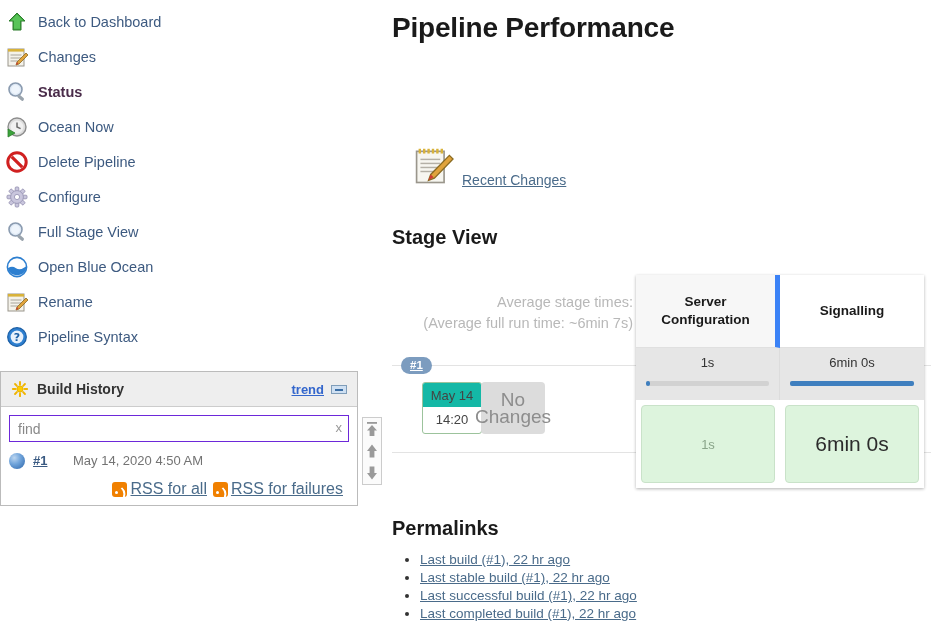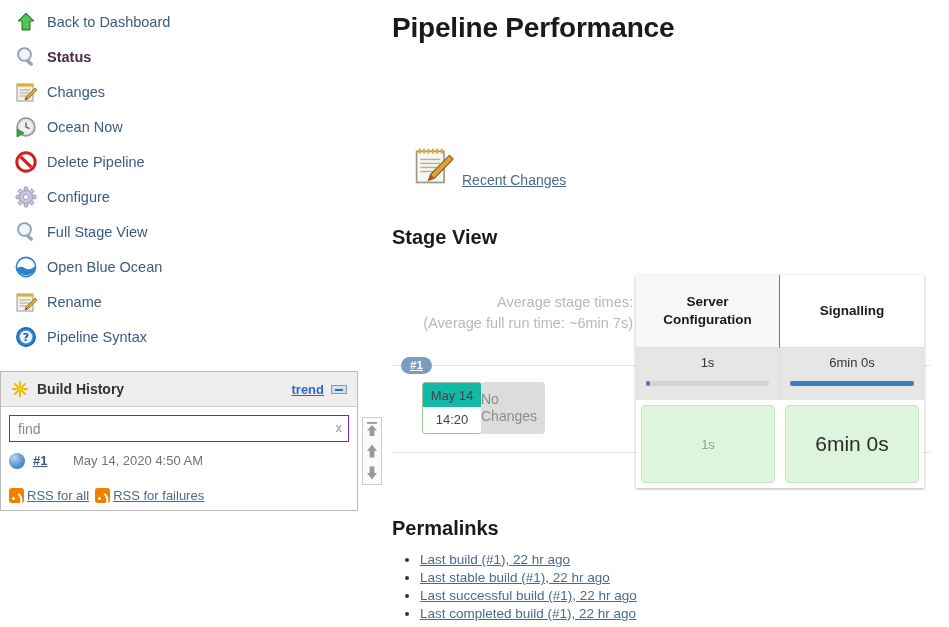--- a/index.html
+++ b/index.html
@@ -17,21 +17,21 @@
   
   #page { position: relative; width: 949px; height: 627px; }
 
   
   #sidebar {
     position: absolute; left: 0; top: 0; width: 385px; height: 627px;
   }
   #task-list { padding: 4px 0 0 0; }
   .task {
     display: flex; align-items: center;
-    height: 35px; padding-left: 14px;
+    height: 35px; padding-left: 5px;
     font-size: 14.5px;
     color: #3a5a82;
     white-space: nowrap;
   }
   .task .tlabel { color: #3d5a80; }
   .task.active .tlabel { font-weight: bold; color: #4a2c4a; }
   .ticon {
     width: 24px; height: 24px; margin-right: 9px;
     flex: 0 0 24px; position: relative;
     display: inline-block;
@@ -71,21 +71,21 @@
   #bh-rows { margin-top: 7px; }
   .bh-row { display: flex; align-items: center; height: 23px; font-size: 13px; }
   .ball {
     width: 16px; height: 16px; border-radius: 50%; flex: 0 0 16px; margin-right: 8px;
     background: radial-gradient(circle at 33% 30%, #bcd6f0 0%, #6fa3da 42%, #2a63a8 100%);
   }
   .bh-build { width: 40px; }
   .bh-build a { font-weight: bold; color: #3a5a82; }
   .bh-date { color: #737373; }
   #bh-foot {
-    padding: 8px 8px 7px 8px; font-size: 13px; margin-top: 8px;
+    text-align: right; padding: 8px 8px 7px 8px; font-size: 16px;
   }
   .rss-icon {
     display: inline-block; width: 15px; height: 15px; vertical-align: -3px;
     background: #f08000; border-radius: 3px; position: relative; margin-right: 3px;
   }
   .rss-icon:before {
     content: ""; position: absolute; left: 3px; bottom: 3px; width: 3px; height: 3px;
     background: #fff; border-radius: 50%;
   }
   .rss-icon:after {
@@ -136,39 +136,39 @@
   #build-badge span { text-decoration: underline; }
   #build-cells { position: absolute; left: 30px; top: 16px; display: flex; }
   #date-cell {
     width: 60px; border: 1px solid #9cc39c; border-radius: 3px; background: #fff;
     text-align: center; font-size: 13px; color: #444; overflow: hidden;
   }
   #date-cell .d1 { background: #14b8a6; padding: 5px 0 4px 0; }
   #date-cell .d2 { padding: 5px 0 6px 0; }
   #changes-cell {
     width: 64px; margin-left: -1px; background: #dcdcdc; border-radius: 4px;
-    color: #8d8d8d; font-size: 14px; text-align: left;
+    color: #8d8d8d; font-size: 19px; text-align: center;
     display: flex; align-items: center; justify-content: center; line-height: 17px;
   }
 
   
   #stage-table {
     position: absolute; left: 244px; top: 4px; width: 288px;
     box-shadow: 0 1px 3px rgba(0,0,0,0.30);
     background: #fff;
   }
   #stage-table .st-row { display: flex; }
   .st-cell { width: 50%; }
   .st-head {
     border-bottom: 1px solid #e0e0e0;
     height: 73px; display: flex; align-items: center; justify-content: center;
     text-align: center; font-size: 13.5px; font-weight: bold; color: #1a1a1a;
     line-height: 18px; padding: 0 6px;
   }
-  .st-head.c0 { background: #f7f7f7; border-right: 1px solid #3b82f6; }
+  .st-head.c0 { background: #f7f7f7; border-right: 5px solid #3b82f6; }
   .st-head.c1 { background: #ffffff; }
   .st-avg {
     background: #e6e6e6; height: 52px; padding: 7px 10px 0 10px;
     text-align: center; font-size: 13px; color: #333;
     border-right: 1px solid #dcdcdc;
   }
   .st-avg.last { border-right: none; }
   .bar-track { height: 5px; background: #d2d2d2; border-radius: 2px; margin-top: 11px; }
   .bar-fill { height: 5px; background: #3f7fbf; border-radius: 2px; }
   .st-body {
@@ -198,48 +198,48 @@
     <div id="task-list">
 
       <div class="task">
         <span class="ticon">
           <svg width="24" height="24" viewBox="0 0 24 24">
             <path d="M12 3 L20 11 H16 V20 H8 V11 H4 Z" fill="#3ba33b" stroke="#2d7d2d" stroke-width="1"></path>
             <path d="M12 4.5 L18.2 10.6 H15 V18.8 H9 V10.6 H5.8 Z" fill="#58c358"></path>
           </svg>
         </span>
         <span class="tlabel">Back to Dashboard</span>
-      </div>
-
-      <div class="task active">
-        <span class="ticon">
-          <svg width="24" height="24" viewBox="0 0 24 24">
-            <circle cx="10.5" cy="9.5" r="6.5" fill="#dfe9f5" stroke="#8a9bb0" stroke-width="1.6"></circle>
-            <circle cx="10.5" cy="9.5" r="4.4" fill="#eff5fc"></circle>
-            <rect x="14" y="14" width="7.5" height="3.3" rx="1.4" transform="rotate(42 14 14)" fill="#9aa4ad"></rect>
-          </svg>
-        </span>
-        <span class="tlabel">Status</span>
       </div>
 
       <div class="task">
         <span class="ticon">
           <svg width="24" height="24" viewBox="0 0 24 24">
             <rect x="3" y="4" width="16" height="17" fill="#f4f2ea" stroke="#9a968c" stroke-width="1"></rect>
             <rect x="3" y="4" width="16" height="2.6" fill="#d8b23a"></rect>
             <g stroke="#a8a49a" stroke-width="1">
               <line x1="5.5" y1="10" x2="16.5" y2="10"></line>
               <line x1="5.5" y1="13" x2="16.5" y2="13"></line>
               <line x1="5.5" y1="16" x2="13" y2="16"></line>
             </g>
             <path d="M21 8 L23 10 L14 19 L11 20 L12 17 Z" fill="#e0a33c" stroke="#8a6a20" stroke-width="0.8"></path>
             <path d="M11 20 L12 17 L13.4 18.4 Z" fill="#cf3b34"></path>
           </svg>
         </span>
         <span class="tlabel">Changes</span>
+      </div>
+
+      <div class="task active">
+        <span class="ticon">
+          <svg width="24" height="24" viewBox="0 0 24 24">
+            <circle cx="10.5" cy="9.5" r="6.5" fill="#dfe9f5" stroke="#8a9bb0" stroke-width="1.6"></circle>
+            <circle cx="10.5" cy="9.5" r="4.4" fill="#eff5fc"></circle>
+            <rect x="14" y="14" width="7.5" height="3.3" rx="1.4" transform="rotate(42 14 14)" fill="#9aa4ad"></rect>
+          </svg>
+        </span>
+        <span class="tlabel">Status</span>
       </div>
 
       <div class="task">
         <span class="ticon">
           <svg width="24" height="24" viewBox="0 0 24 24">
             <circle cx="12" cy="12" r="9" fill="#dcdcdc" stroke="#8d8d8d" stroke-width="1.4"></circle>
             <circle cx="12" cy="12" r="6.4" fill="#f0f0f0"></circle>
             <path d="M12 7.5 V12 L15.6 13.6" stroke="#6b6b6b" stroke-width="1.5" fill="none"></path>
             <path d="M3 14 L10 18 L3 22 Z" fill="#3ba33b" stroke="#2d7d2d" stroke-width="0.8"></path>
           </svg>

